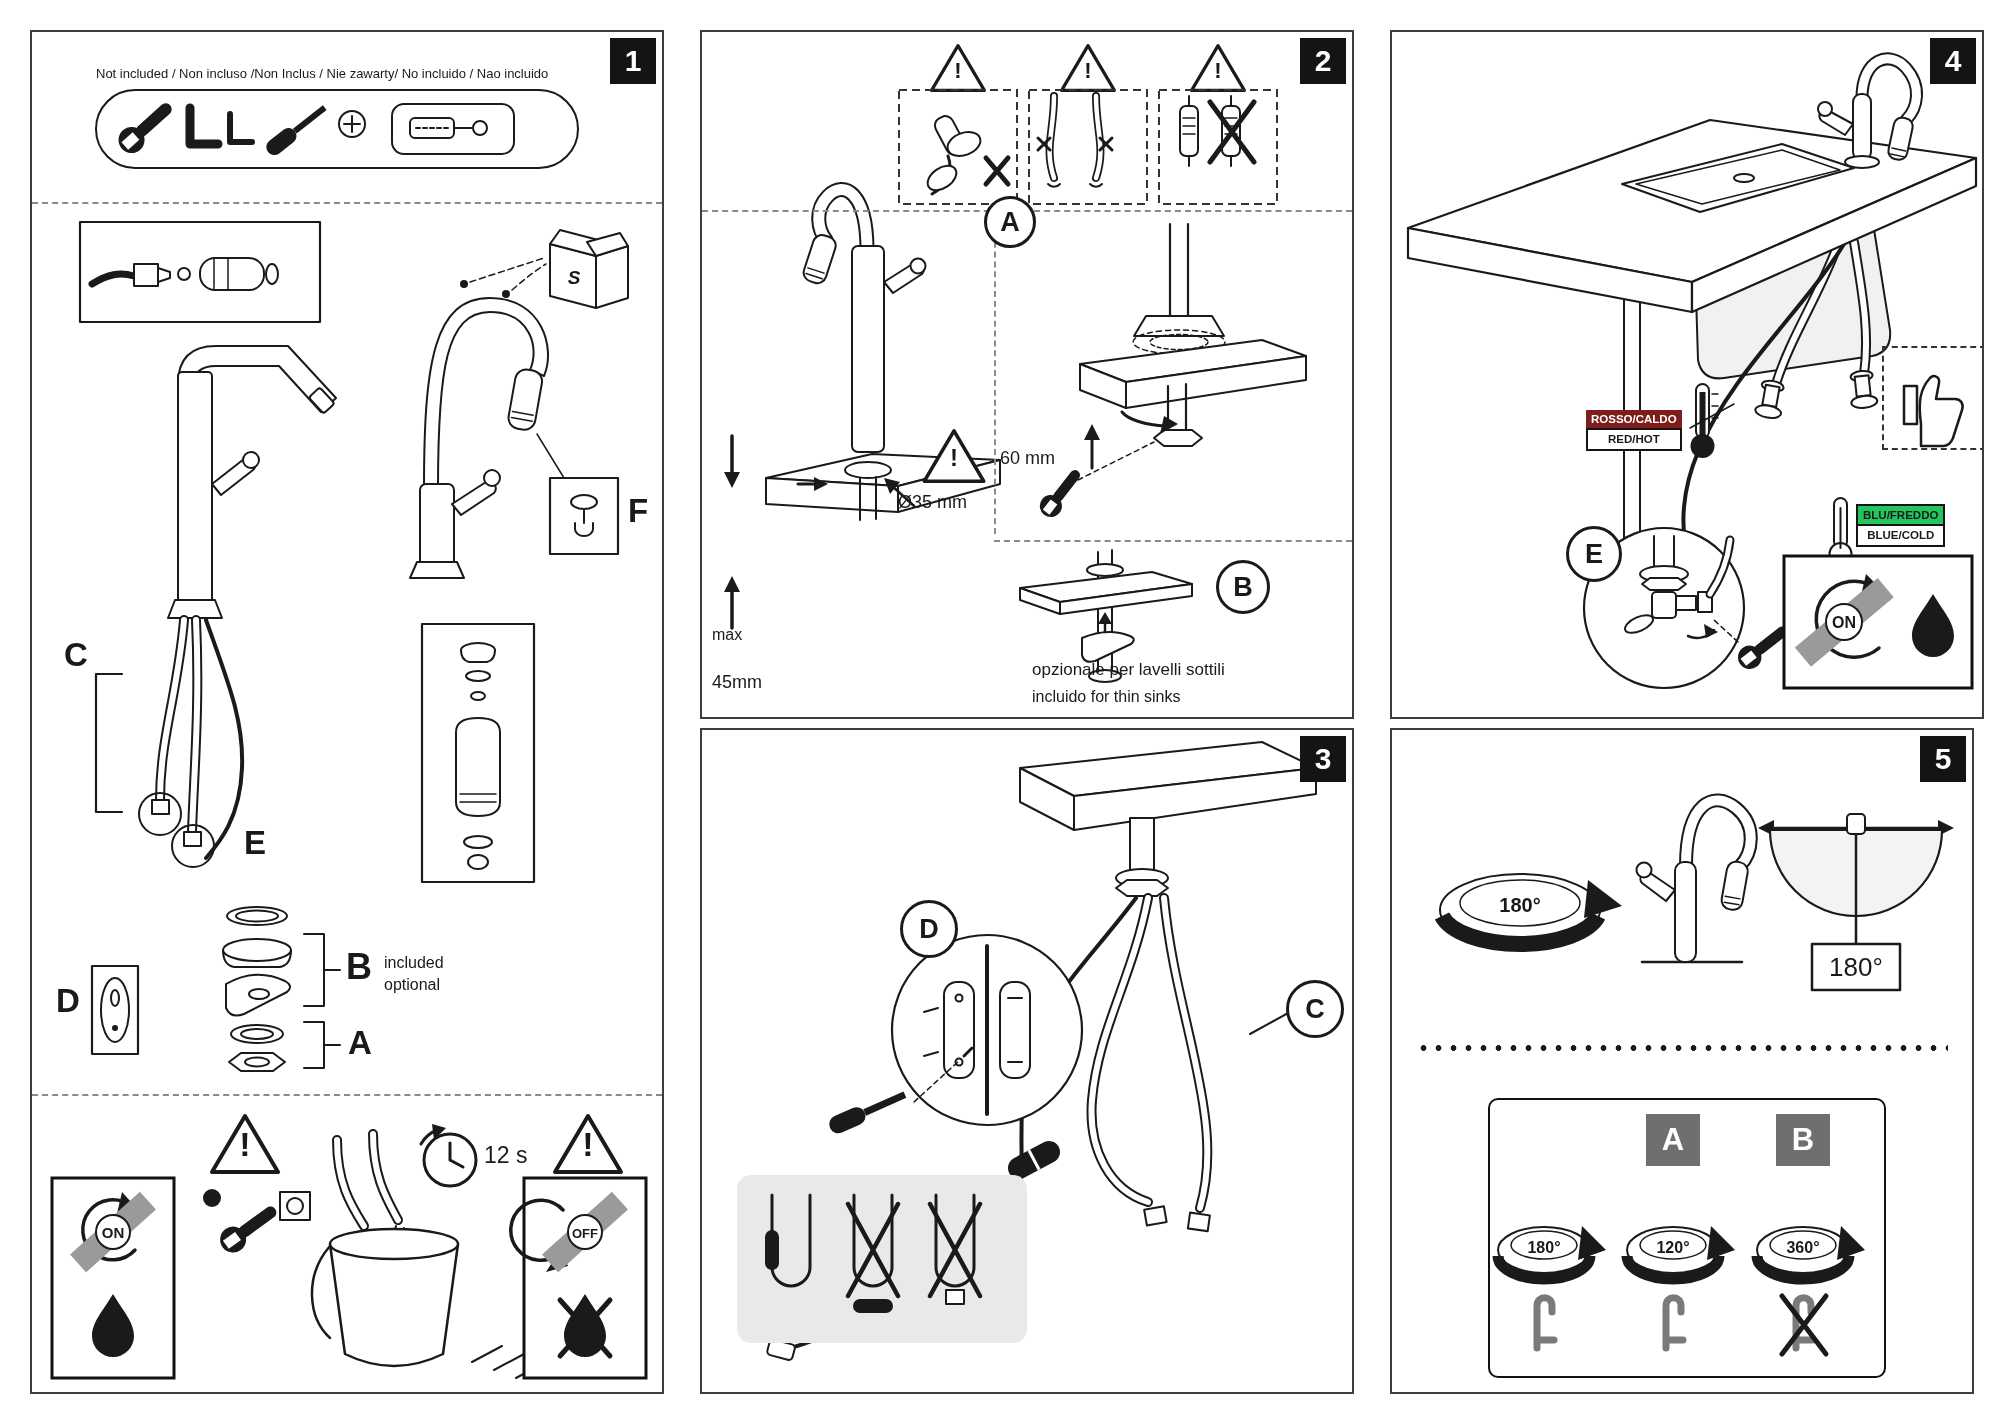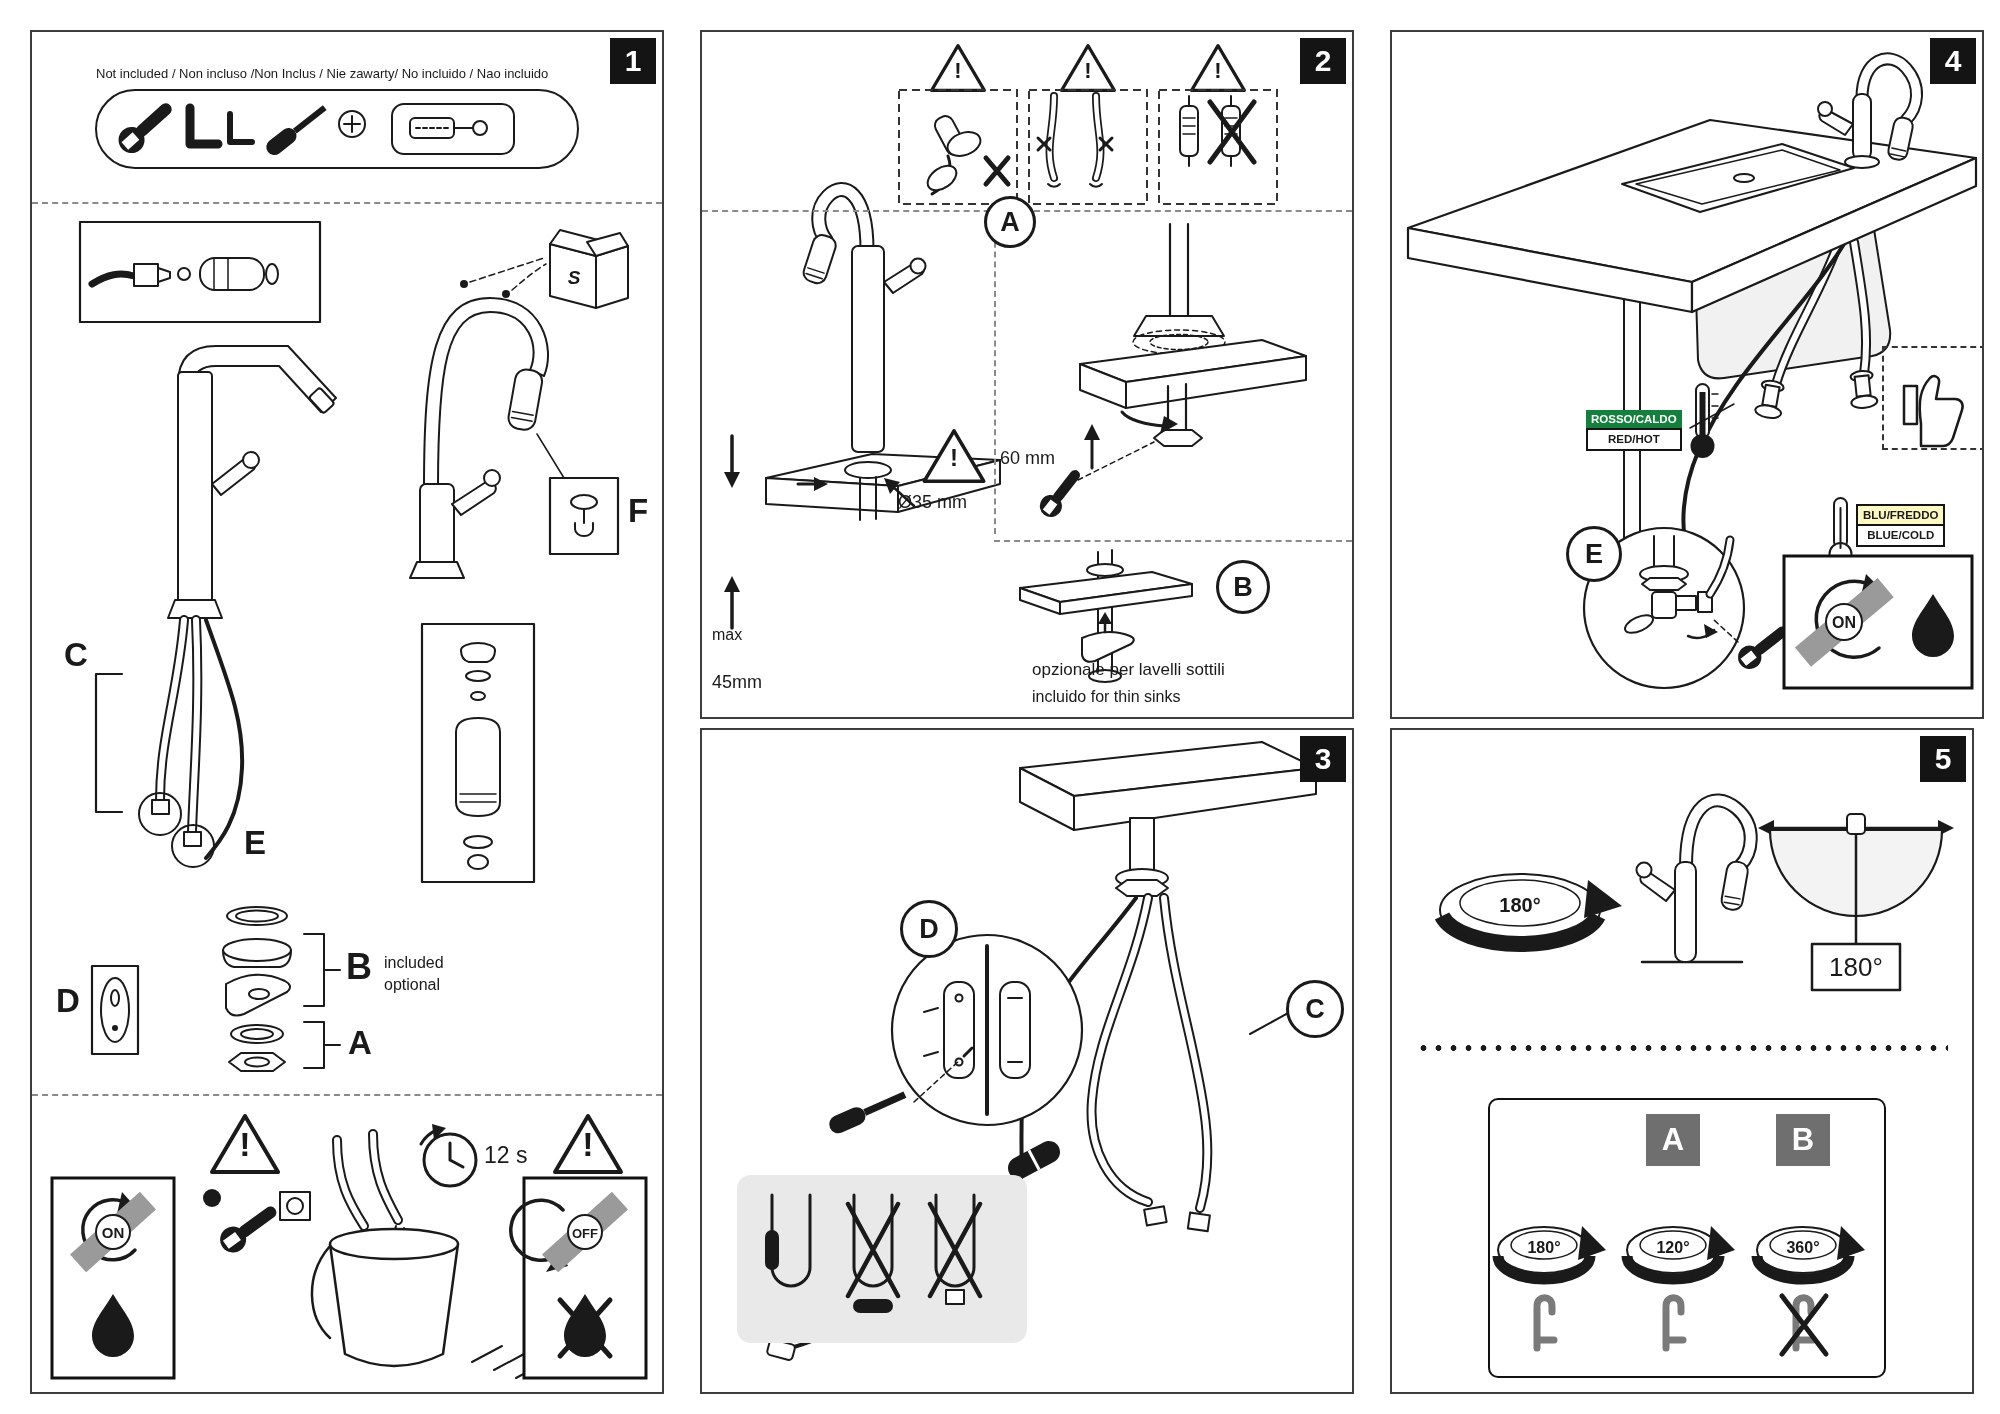--- a/index.html
+++ b/index.html
@@ -543,25 +543,25 @@
       <polygon points="474,542 494,562 468,568" class="f"></polygon>
       <rect x="398" y="578" width="108" height="25" fill="#9a9a9a" transform="rotate(-40 452 590)"></rect>
       <circle cx="452" cy="590" r="18" class="fw"></circle>
       <use href="#drop" fill="#1a1a1a" transform="translate(541,596)"></use>
     </g>
     <text x="452" y="596" class="mid b" font-size="16">ON</text>
   </svg>
 
   <div class="dashb" style="left:490px;top:314px;width:100px;height:100px"></div>
   <div class="txt" style="left:194px;top:378px">
-    <div class="lblrow" style="background:#15803d;color:#fff">ROSSO/CALDO</div>
+    <div class="lblrow" style="background:#7f1d1d;color:#fff">ROSSO/CALDO</div>
     <div class="lblrow" style="border:2px solid #141414;background:#fff">RED/HOT</div>
   </div>
   <div class="txt" style="left:464px;top:472px">
-    <div class="lblrow" style="border:2px solid #141414;border-bottom:none;background:#fef9c3">BLU/FREDDO</div>
+    <div class="lblrow" style="border:2px solid #141414;border-bottom:none;background:#22c55e">BLU/FREDDO</div>
     <div class="lblrow" style="border:2px solid #141414;background:#fff">BLUE/COLD</div>
   </div>
   <div class="cletter" style="left:174px;top:494px;width:50px;height:50px">E</div>
 </section>
 
 <section class="panel" style="left:1390px;top:728px;width:580px;height:662px">
   <div class="badge">5</div>
   <div class="dots" style="left:24px;top:314px;width:532px"></div>
 
   <svg class="art" width="580" height="662" viewBox="0 0 580 662">

